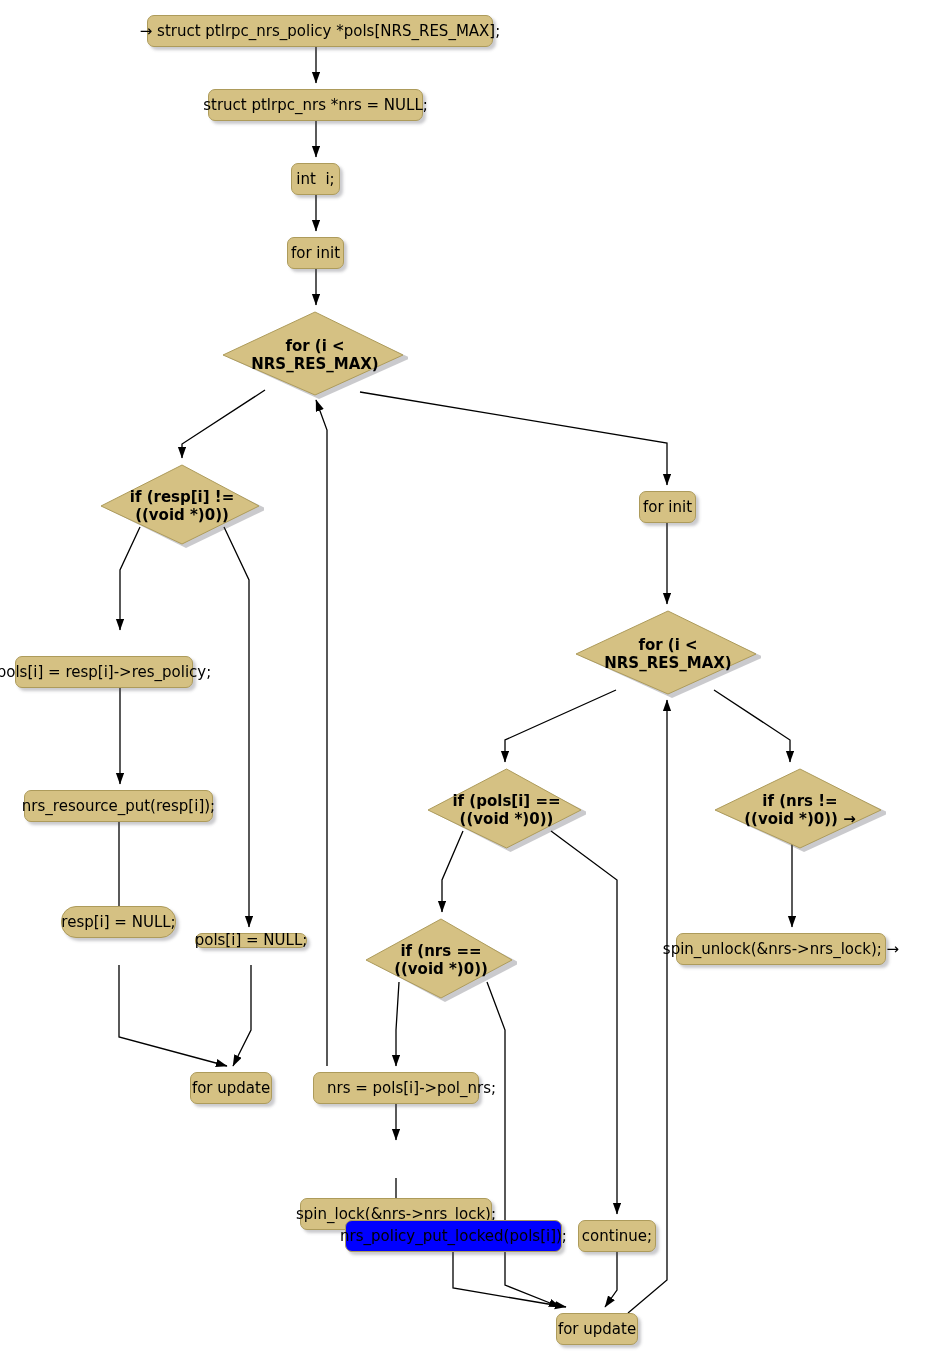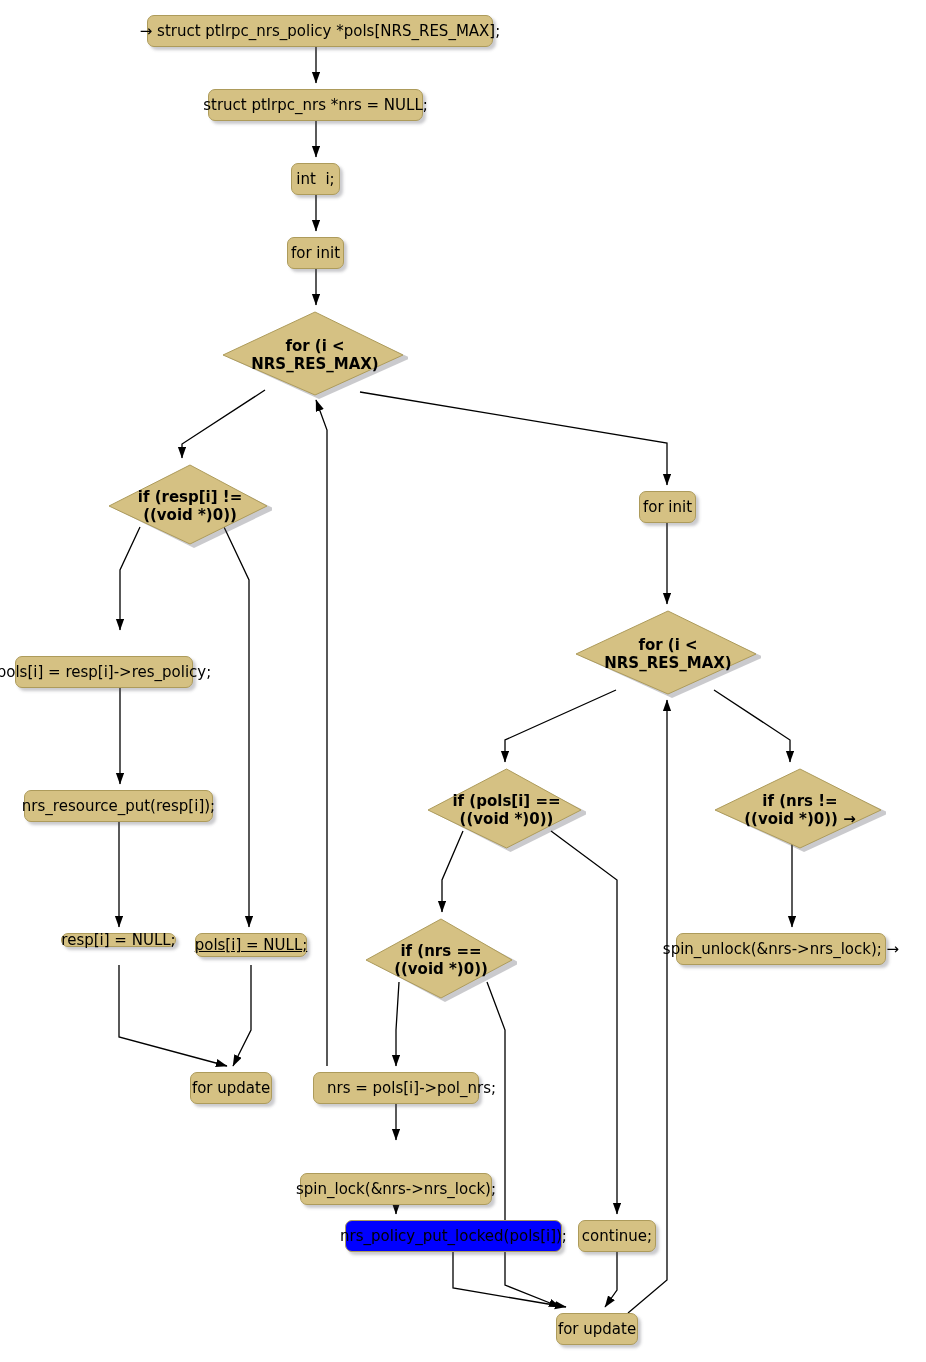--- a/index.html
+++ b/index.html
@@ -112,29 +112,29 @@
   <div id="node-layer">
       <div class="node rect" style="left: 147px; top: 15px; width: 346px; height: 32px;"><span>→ struct ptlrpc_nrs_policy *pols[NRS_RES_MAX];</span></div>
       <div class="node rect" style="left: 208px; top: 89px; width: 215px; height: 32px;"><span>struct ptlrpc_nrs *nrs = NULL;</span></div>
       <div class="node rect" style="left: 291px; top: 163px; width: 49px; height: 32px;"><span>int  i;</span></div>
       <div class="node rect" style="left: 287px; top: 237px; width: 57px; height: 32px;"><span>for init</span></div>
       <div class="node diamond" style="left: 222px; top: 311px; width: 186px; height: 88px;"><svg class="dshape" viewBox="0 0 186 88" preserveAspectRatio="none">
           <path d="M 97 88 L 189 47 L 97 5 L 7 47 Z" fill="rgba(80,80,90,0.30)"></path>
           <path d="M 93 84 L 181 44 L 93 1 L 1 44 Z" fill="#D5C183" stroke="#AD9B5B" stroke-width="1"></path>
         </svg><div class="dlabel">for (i &lt;
 NRS_RES_MAX)</div></div>
-      <div class="node diamond" style="left: 108px; top: 464px; width: 164px; height: 84px;"><svg class="dshape" viewBox="0 0 164 84" preserveAspectRatio="none">
+      <div class="node diamond" style="left: 100px; top: 464px; width: 164px; height: 84px;"><svg class="dshape" viewBox="0 0 164 84" preserveAspectRatio="none">
           <path d="M 86 84 L 167 45 L 86 5 L 7 45 Z" fill="rgba(80,80,90,0.30)"></path>
           <path d="M 82 80 L 159 42 L 82 1 L 1 42 Z" fill="#D5C183" stroke="#AD9B5B" stroke-width="1"></path>
         </svg><div class="dlabel">if (resp[i] !=
 ((void *)0))</div></div>
       <div class="node rect" style="left: 15px; top: 656px; width: 178px; height: 32px;"><span>pols[i] = resp[i]-&gt;res_policy;</span></div>
       <div class="node rect" style="left: 24px; top: 790px; width: 189px; height: 32px;"><span>nrs_resource_put(resp[i]);</span></div>
-      <div class="node rect" style="left: 61px; top: 933px; width: 115px; height: 14px; border-radius: 15px;"><span>resp[i] = NULL;</span></div>
-      <div class="node rect" style="left: 195px; top: 933px; width: 112px; height: 24px; text-decoration: underline;"><span>pols[i] = NULL;</span></div>
+      <div class="node rect" style="left: 61px; top: 906px; width: 115px; height: 32px; border-radius: 15px;"><span>resp[i] = NULL;</span></div>
+      <div class="node rect" style="left: 195px; top: 933px; width: 112px; height: 15px;"><span>pols[i] = NULL;</span></div>
       <div class="node rect" style="left: 190px; top: 1072px; width: 82px; height: 32px;"><span>for update</span></div>
       <div class="node rect" style="left: 639px; top: 491px; width: 57px; height: 32px;"><span>for init</span></div>
       <div class="node diamond" style="left: 575px; top: 610px; width: 186px; height: 88px;"><svg class="dshape" viewBox="0 0 186 88" preserveAspectRatio="none">
           <path d="M 97 88 L 189 47 L 97 5 L 7 47 Z" fill="rgba(80,80,90,0.30)"></path>
           <path d="M 93 84 L 181 44 L 93 1 L 1 44 Z" fill="#D5C183" stroke="#AD9B5B" stroke-width="1"></path>
         </svg><div class="dlabel">for (i &lt;
 NRS_RES_MAX)</div></div>
       <div class="node diamond" style="left: 427px; top: 768px; width: 159px; height: 84px;"><svg class="dshape" viewBox="0 0 159 84" preserveAspectRatio="none">
           <path d="M 83.5 84 L 162 45 L 83.5 5 L 7 45 Z" fill="rgba(80,80,90,0.30)"></path>
           <path d="M 79.5 80 L 154 42 L 79.5 1 L 1 42 Z" fill="#D5C183" stroke="#AD9B5B" stroke-width="1"></path>
@@ -145,18 +145,18 @@
           <path d="M 86 80 L 167 42 L 86 1 L 1 42 Z" fill="#D5C183" stroke="#AD9B5B" stroke-width="1"></path>
         </svg><div class="dlabel">if (nrs !=
 ((void *)0)) →</div></div>
       <div class="node diamond" style="left: 365px; top: 918px; width: 152px; height: 84px;"><svg class="dshape" viewBox="0 0 152 84" preserveAspectRatio="none">
           <path d="M 80 84 L 155 45 L 80 5 L 7 45 Z" fill="rgba(80,80,90,0.30)"></path>
           <path d="M 76 80 L 147 42 L 76 1 L 1 42 Z" fill="#D5C183" stroke="#AD9B5B" stroke-width="1"></path>
         </svg><div class="dlabel">if (nrs ==
 ((void *)0))</div></div>
       <div class="node rect" style="left: 676px; top: 933px; width: 210px; height: 32px;"><span>spin_unlock(&amp;nrs-&gt;nrs_lock); →</span></div>
       <div class="node rect" style="left: 313px; top: 1072px; width: 166px; height: 32px; padding-left: 40px;"><span>nrs = pols[i]-&gt;pol_nrs;</span></div>
-      <div class="node rect" style="left: 300px; top: 1173px; width: 192px; height: 32px;"><span>spin_lock(&amp;nrs-&gt;nrs_lock);</span></div>
+      <div class="node rect" style="left: 300px; top: 1198px; width: 192px; height: 32px;"><span>spin_lock(&amp;nrs-&gt;nrs_lock);</span></div>
       <div class="node rect highlight" style="left: 345px; top: 1220px; width: 217px; height: 32px;"><span>nrs_policy_put_locked(pols[i]);</span></div>
       <div class="node rect" style="left: 578px; top: 1220px; width: 78px; height: 32px;"><span>continue;</span></div>
       <div class="node rect" style="left: 556px; top: 1313px; width: 82px; height: 32px;"><span>for update</span></div>
     </div>
 </div>
 
 </body></html>

